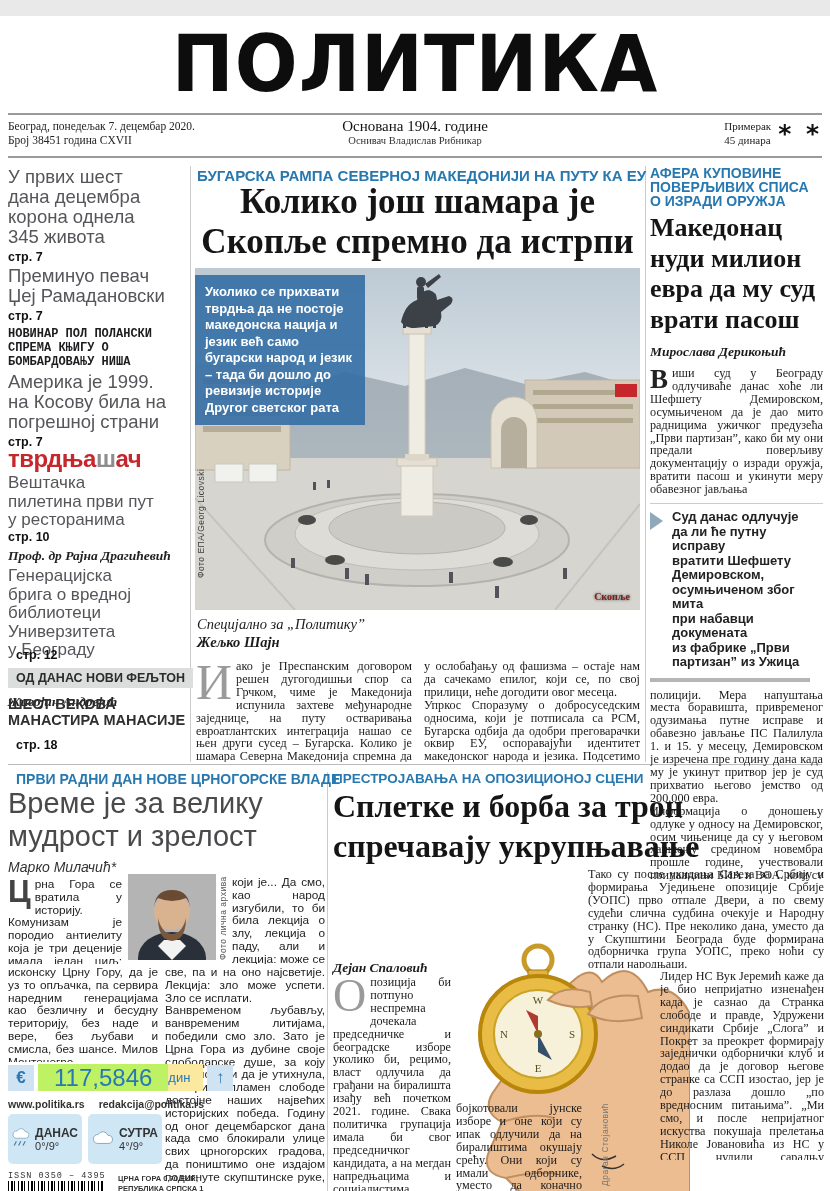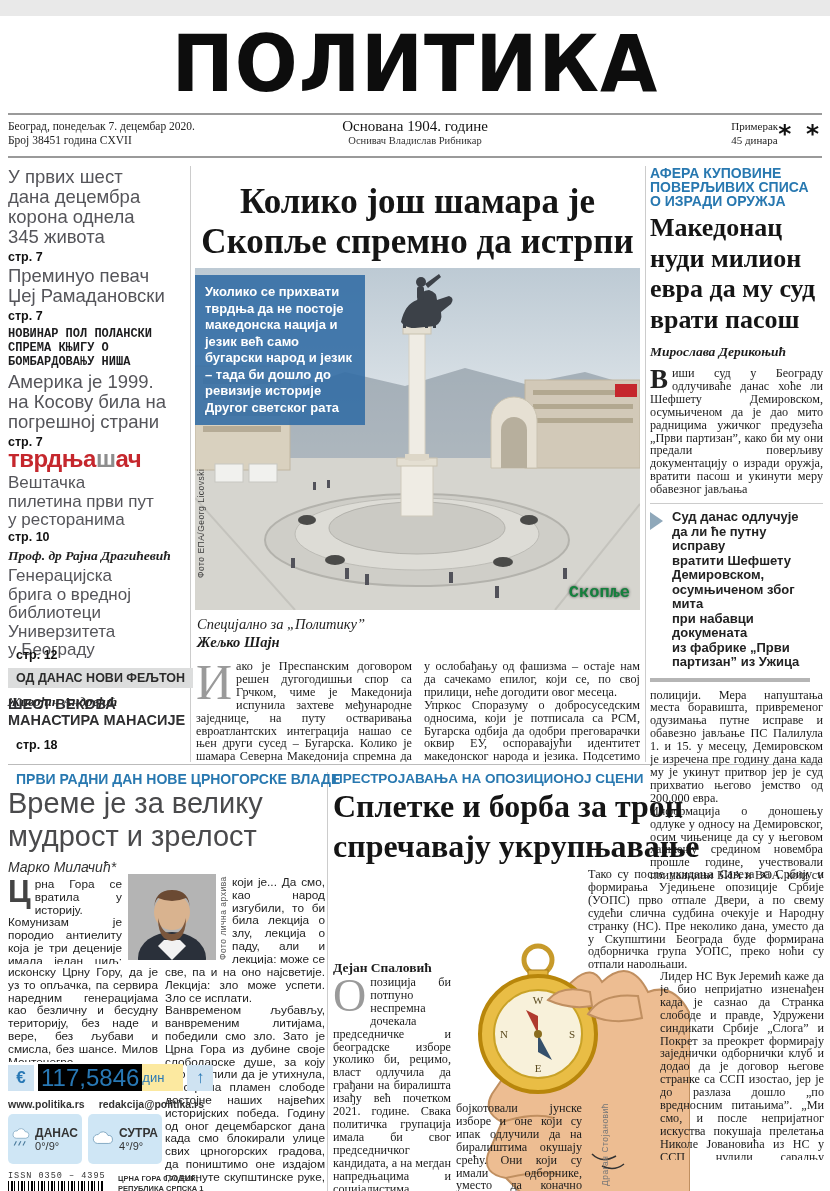--- a/index.html
+++ b/index.html
@@ -13,21 +13,21 @@
          font-size:8.5px;color:#555;letter-spacing:.5px}
   
   .mast-title{top:0;left:0;width:830px;text-align:center;font-family:"DejaVu Sans",sans-serif;
               font-weight:900;font-size:74px;line-height:94px;color:#0d0d0d;transform:scaleY(1.06);
               letter-spacing:1px}
   .hrule{left:8px;width:814px;height:2px;background:#9a9a9a}
   .dl-left{top:103px;left:8px;font-size:11.5px;line-height:14px;color:#222}
   .dl-center{top:102px;left:0;width:830px;text-align:center}
   .dl-center .l1{font-size:15px;color:#111}
   .dl-center .l2{font-size:10.5px;color:#333}
-  .dl-right{top:103px;right:8px;display:flex;align-items:center;}
+  .dl-right{top:103px;right:8px;display:flex;align-items:center;gap:7px}
   .dl-right .txt{font-size:11px;line-height:13.5px;color:#222;text-align:left}
   .stars{font-size:25px;font-weight:bold;color:#111;letter-spacing:3px;font-family:"DejaVu Sans",sans-serif}
   
   .vline{width:1px;background:#ccc}
   
   .teaser{font-family:"Liberation Sans",sans-serif;font-size:18.5px;line-height:20px;color:#55555a}
   .pgref{font-family:"Liberation Sans",sans-serif;font-weight:bold;font-size:12.5px;color:#111;
          width:137px;}
   .mini-kicker{font-family:Liberation Mono, monospace;font-weight:bold;font-size:12px;
                line-height:14px;color:#1d1d1f}
@@ -40,42 +40,42 @@
   .fe-head{font-family:"Liberation Sans",sans-serif;font-weight:bold;font-size:14.5px;line-height:16px;color:#2f2f31}
   
   .serif-head{font-weight:700;color:#151515}
   
   .body-txt{font-size:12.2px;line-height:12.9px;color:#1c1c1c}
   .drop{float:left;font-weight:400;color:#9a9a9a;margin-right:4px}
   .drop-dark{float:left;font-weight:700;color:#222;margin-right:4px}
   
   .lede-box{background:rgba(52,110,165,.9);color:#fff;font-family:"Liberation Sans",sans-serif;
             font-weight:bold;font-size:13px;line-height:16.5px;padding:9px 10px}
-  .photo-cap{color:#15803d;font-family:Liberation Mono, monospace;font-weight:bold;font-size:17px;
+  .photo-cap{color:#7f1d1d;font-family:Liberation Serif, serif;font-weight:bold;font-size:10px;
              text-shadow:0 0 3px rgba(0,0,0,.7)}
   
   .pull{font-family:"Liberation Sans",sans-serif;font-weight:bold;font-size:13px;line-height:14.5px;
         color:#222;padding-left:22px;position:relative}
   .pull:before{content:"";position:absolute;left:0;top:2px;border-left:13px solid #8fa8ba;
                border-top:9px solid transparent;border-bottom:9px solid transparent}
   .thickbar{height:4px;background:#b5b5b5}
   .thinline{height:1px;background:#ccc}
   
   .mn-head{font-family:"Liberation Sans",sans-serif;font-weight:400;font-size:29px;line-height:33px;color:#4a4a4c}
   .mn-body{font-family:"Liberation Sans",sans-serif;font-size:11.8px;line-height:12.8px;color:#222;text-align:justify}
   
   .op-lede{font-family:"Liberation Sans",sans-serif;font-size:15px;line-height:16.5px;color:#3c3c3e}
   
   .curr{display:flex;align-items:center;gap:4px}
   .blue-sq{width:26px;height:26px;background:#cfe3f2;color:#2878b5;display:flex;align-items:center;
            justify-content:center;font-family:"Liberation Sans",sans-serif;font-weight:bold;font-size:17px}
-  .curr-num{background:#000000;color:#2878b5;font-family:"Liberation Sans",sans-serif;font-size:24px;
-            padding:0 3px;line-height:27px}
+  .curr-num{background:#bef264;color:#2878b5;font-family:"Liberation Sans",sans-serif;font-size:24px;
+            padding:0 16px;line-height:27px}
   .curr-unit{color:#2878b5;font-family:"Liberation Sans",sans-serif;font-size:13px;align-self:flex-end;
-             background:#fce9a0;line-height:27px;margin-left:-4px;padding-right:19px}
+             background:#fce9a0;line-height:27px;margin-left:-4px;padding-right:13px}
   .links{font-family:"Liberation Sans",sans-serif;font-weight:bold;font-size:10.5px;color:#333;
          display:flex;gap:14px}
   .wbox{width:74px;height:50px;background:#cfe6f5;border-radius:5px;display:flex;align-items:center;
         padding:0 4px;box-sizing:border-box;gap:4px}
   .wlab{font-family:"Liberation Sans",sans-serif;font-weight:bold;font-size:12px;color:#333;line-height:14px}
   .wtemp{font-family:"Liberation Sans",sans-serif;font-size:11px;color:#333}
   .issn{font-family:"Liberation Mono",monospace;font-size:8.5px;letter-spacing:1px;color:#333}
   .barcode{width:96px;height:24px;background:repeating-linear-gradient(90deg,#000 0 1px,#fff 1px 3px,#000 3px 5px,#fff 5px 6px,#000 6px 7px,#fff 7px 10px)}
   .bdigits{font-family:"Liberation Mono",monospace;font-size:8.5px;letter-spacing:2px;color:#111}
   .prices{font-family:"Liberation Sans",sans-serif;font-weight:bold;font-size:7.5px;line-height:9.5px;color:#333}
@@ -140,20 +140,21 @@
 Универзитета
 у Београду</div>
   <div class="abs pgref" style="left:16px;top:632px">стр. 12</div>
 
   <div class="abs" style="left:8px;top:652px"><span class="fe-box">ОД ДАНАС НОВИ ФЕЉТОН</span></div>
   <div class="abs it-byline" style="left:8px;top:678px">Живојин Андрејић</div>
   <div class="abs fe-head pre" style="left:8px;top:680px;width:178px">ШЕСТ ВЕКОВА
 МАНАСТИРА МАНАСИЈЕ</div>
   <div class="abs pgref" style="left:16px;top:722px">стр. 18</div>
 
+  <div class="abs blue-kicker" style="left:197px;top:151px;font-size:15px">БУГАРСКА РАМПА СЕВЕРНОЈ МАКЕДОНИЈИ НА ПУТУ КА ЕУ</div>
   <div class="abs serif-head pre" style="left:195px;top:166px;width:445px;text-align:center;font-size:35px;line-height:40px">Колико још шамара је
 Скопље спремно да истрпи</div>
 
   <div class="abs" style="left:195px;top:252px;width:445px;height:342px;overflow:hidden">
     <svg width="445" height="342" viewBox="0 0 445 342">
       <defs>
         <linearGradient id="sky" x1="0" y1="0" x2="0" y2="1">
           <stop offset="0" stop-color="#bdcad4"></stop>
             <stop offset="1" stop-color="#e7ecef"></stop>
         </linearGradient>
@@ -282,21 +283,21 @@
   <div class="abs mn-body pre" style="left:8px;top:950px;width:150px;height:96px;overflow:hidden">исконску Црну Гору, да је уз то опљачка, па сервира наредним генерацијама као безличну и бесудну територију, без наде и вере, без љубави и смисла, без шансе. Милов Монтенегро.
 Преиграју се моћници када су убеђени да су најмоћнији. Зато је ова, Милова црногорска лекција, лекција за историју, лекција изнад и изван политике, лекција за поколења и вечност, не само Црне Горе: ко удари на цркву, завршиће као, говориће се, онај владар, с почетка 21. века, како се оно зваше.</div>
   <div class="abs mn-body pre" style="left:165px;top:950px;width:160px;height:222px;overflow:hidden">све, па и на оно најсветије. Лекција: зло може успети. Зло се исплати.
 Ванвременом љубављу, ванвременим литијама, победили смо зло. Зато је Црна Гора из дубине своје слободарске душе, за коју смо мислили да је утихнула, заискрила пламен слободе достојне наших највећих историјских победа. Годину од оног децембарског дана када смо блокирали улице свих црногорских градова, да поништимо оне издајом подигнуте скупштинске руке, нанишањене у светиње наше Српске православне цркве, уперене у историју, борили смо се за крст наше будућности. И добили слободу.
 Више је ово од оног што смо сањали, сјајније од слободе коју смо, похапшени, мирисали, достојанственије од правде за којом смо вапили, док смо на улицама тражили свој мир, док су нас претресали, позивали па саслушавали, не би ли већ једном ућутали, онако како се тридесет година ћутало. Нешто се у Црној Гори сломило, нешто се над Црном Гором преломило. Ми више нисмо они прошли, ми смо постали правда ове земље.</div>
   <div class="abs" style="left:240px;top:1174px;width:85px;text-align:right;font-family:'Liberation Sans',sans-serif;font-weight:bold;font-size:12px;background:#fff">страна 4</div>
 
   <div class="abs blue-kicker" style="left:333px;top:755px;font-size:13.5px">ПРЕСТРОЈАВАЊА НА ОПОЗИЦИОНОЈ СЦЕНИ</div>
   <div class="abs serif-head pre" style="left:333px;top:770px;width:497px;font-size:32px;line-height:40px">Сплетке и борба за трон
 спречавају укрупњавање</div>
-  <div class="abs" style="left:333px;top:944px;font-weight:600;font-size:13.5px">Дејан Спаловић</div>
+  <div class="abs" style="left:333px;top:944px;font-style:italic;font-weight:600;font-size:13.5px">Дејан Спаловић</div>
 
   <div class="abs" style="left:442px;top:848px;width:248px;height:340px">
     <svg width="248" height="340" viewBox="0 0 248 340">
       <path d="M248,340 L248,150 Q232,118 206,128 Q188,92 160,118 Q150,100 132,116 L70,170 Q56,184 72,198 L50,230 Q40,248 60,258 L46,290 Q40,310 64,314 L90,340 Z" fill="#edbd92" stroke="#c08f60" stroke-width="2"></path>
       <path d="M72,198 Q100,186 118,196 M60,258 Q92,248 112,254 M64,314 Q96,306 116,310" stroke="#c08f60" stroke-width="2" fill="none"></path>
       <circle cx="96" cy="96" r="14" fill="none" stroke="#c79a2a" stroke-width="5"></circle>
       <rect x="86" y="106" width="20" height="12" fill="#e2b33c" stroke="#a87d18"></rect>
       <circle cx="96" cy="170" r="58" fill="#e9bd45" stroke="#b8860b" stroke-width="4"></circle>
       <circle cx="96" cy="170" r="44" fill="#f8f1da" stroke="#c9a227" stroke-width="2"></circle>
       <g font-family="Liberation Serif,serif" font-size="11" fill="#5b4a1e" text-anchor="middle">

